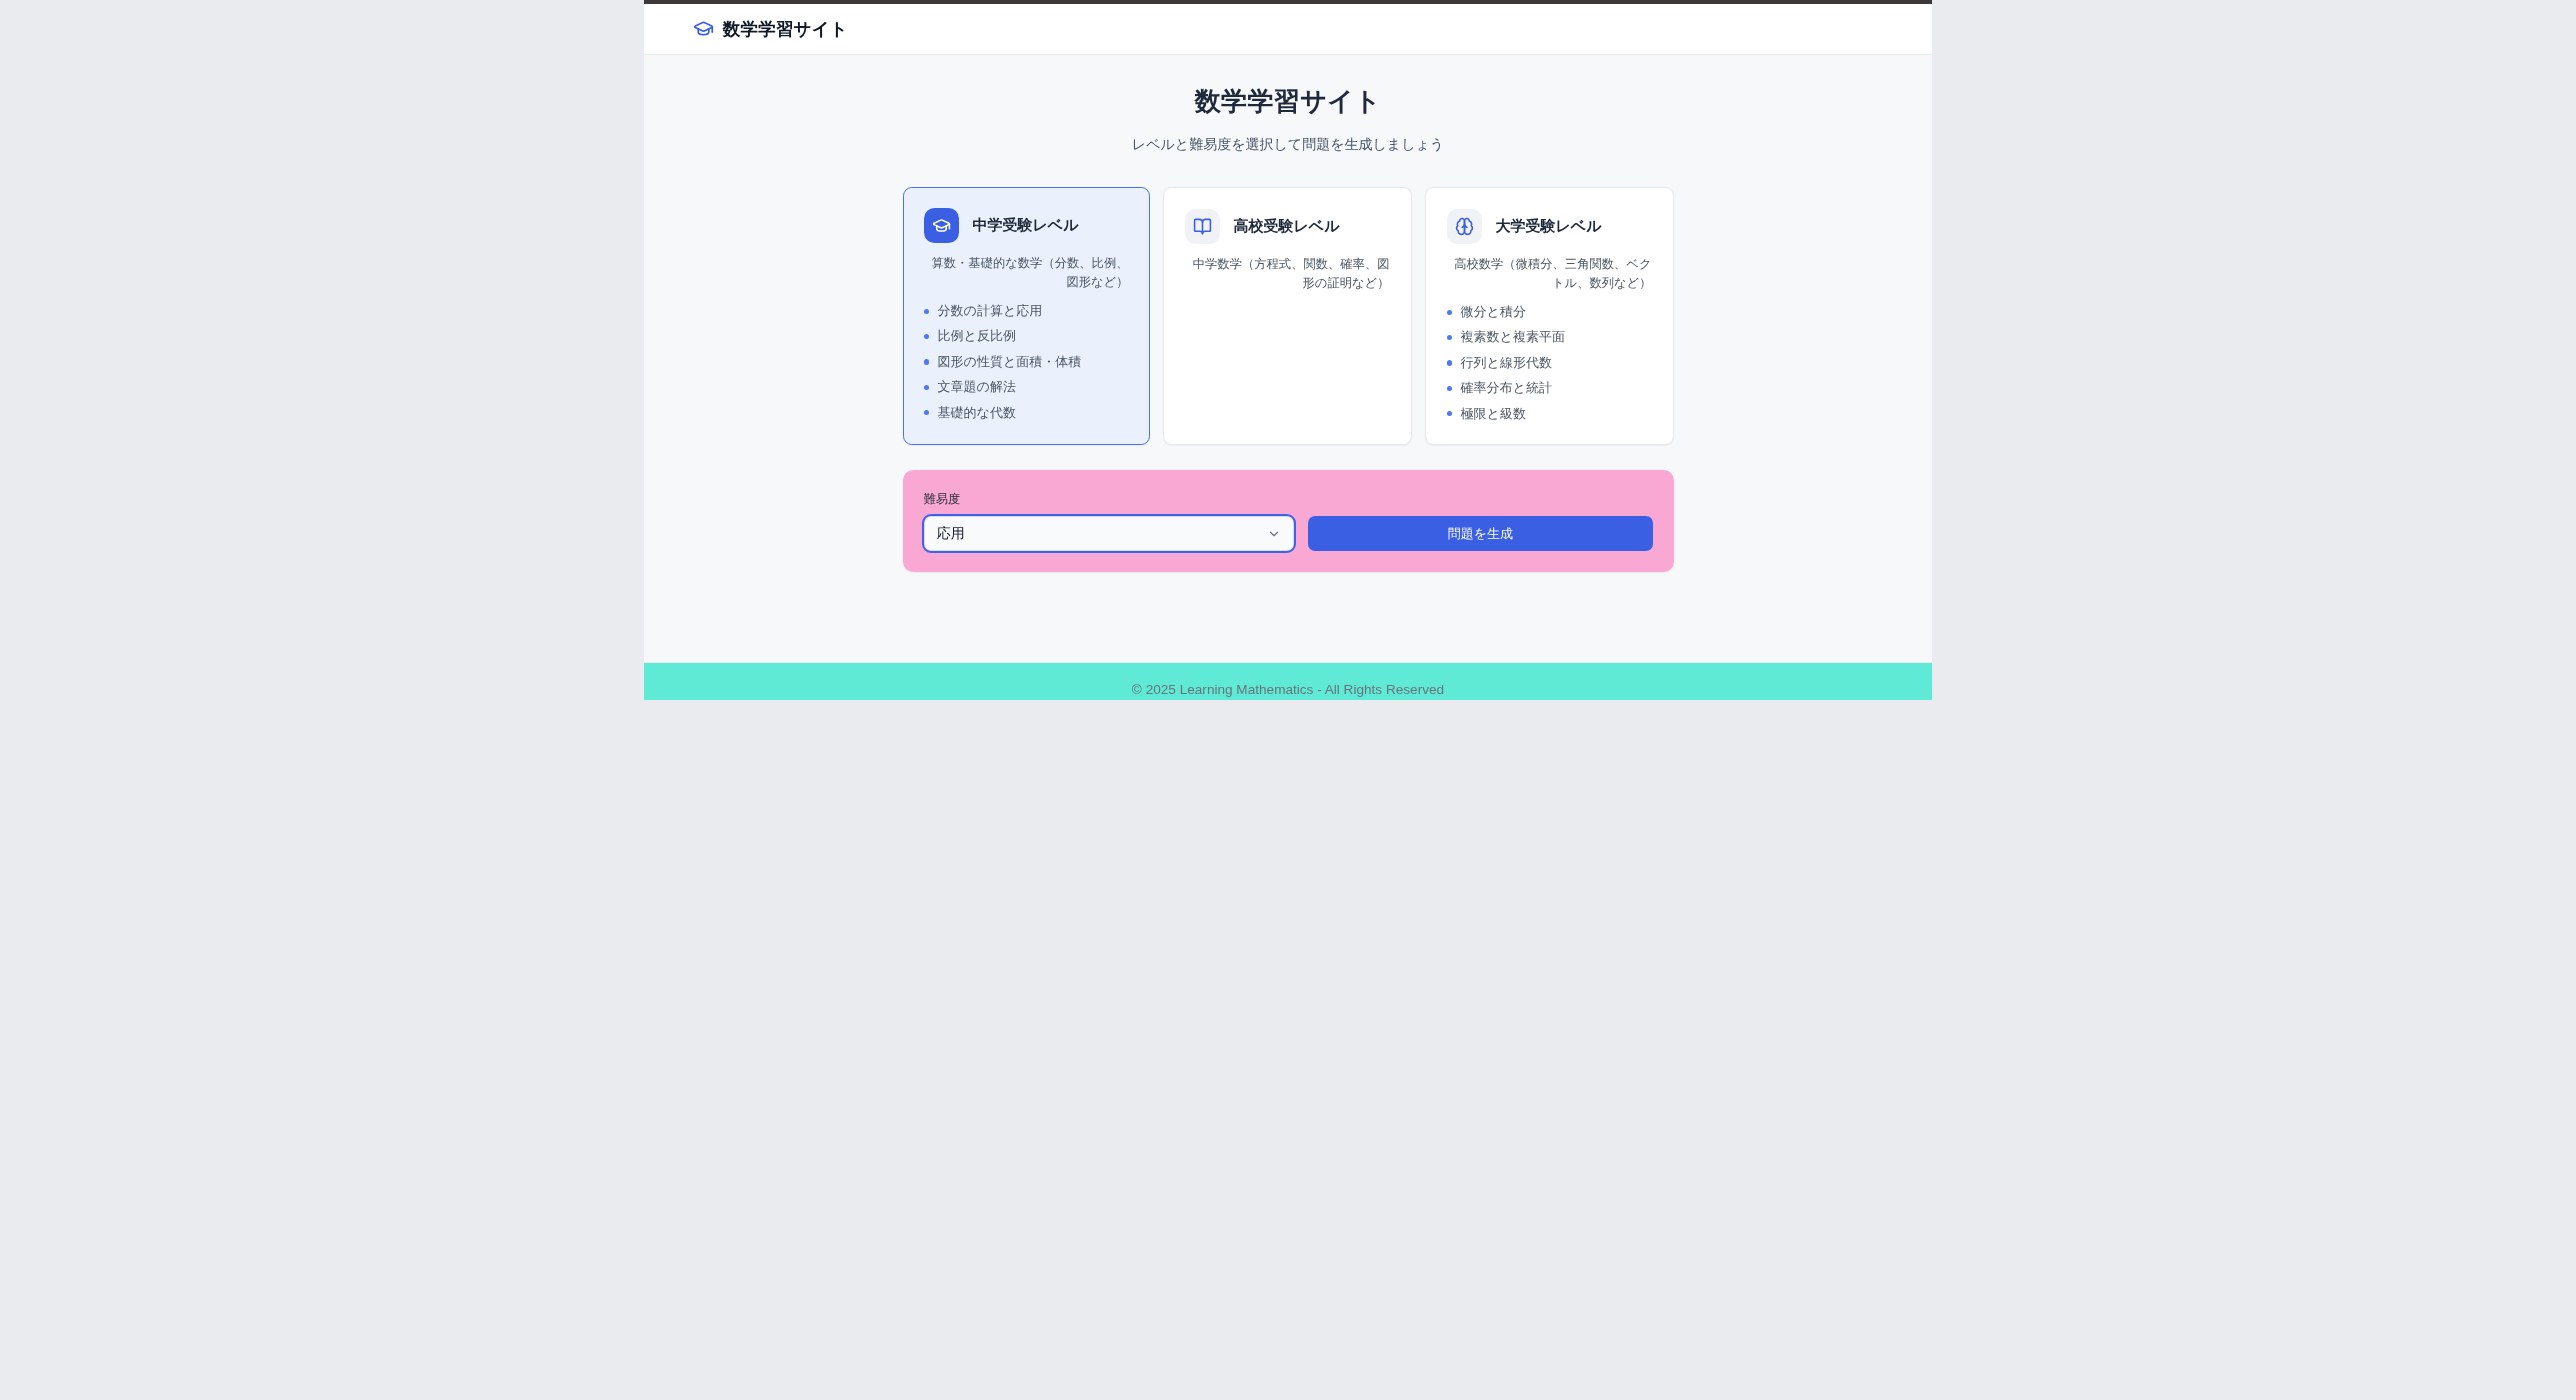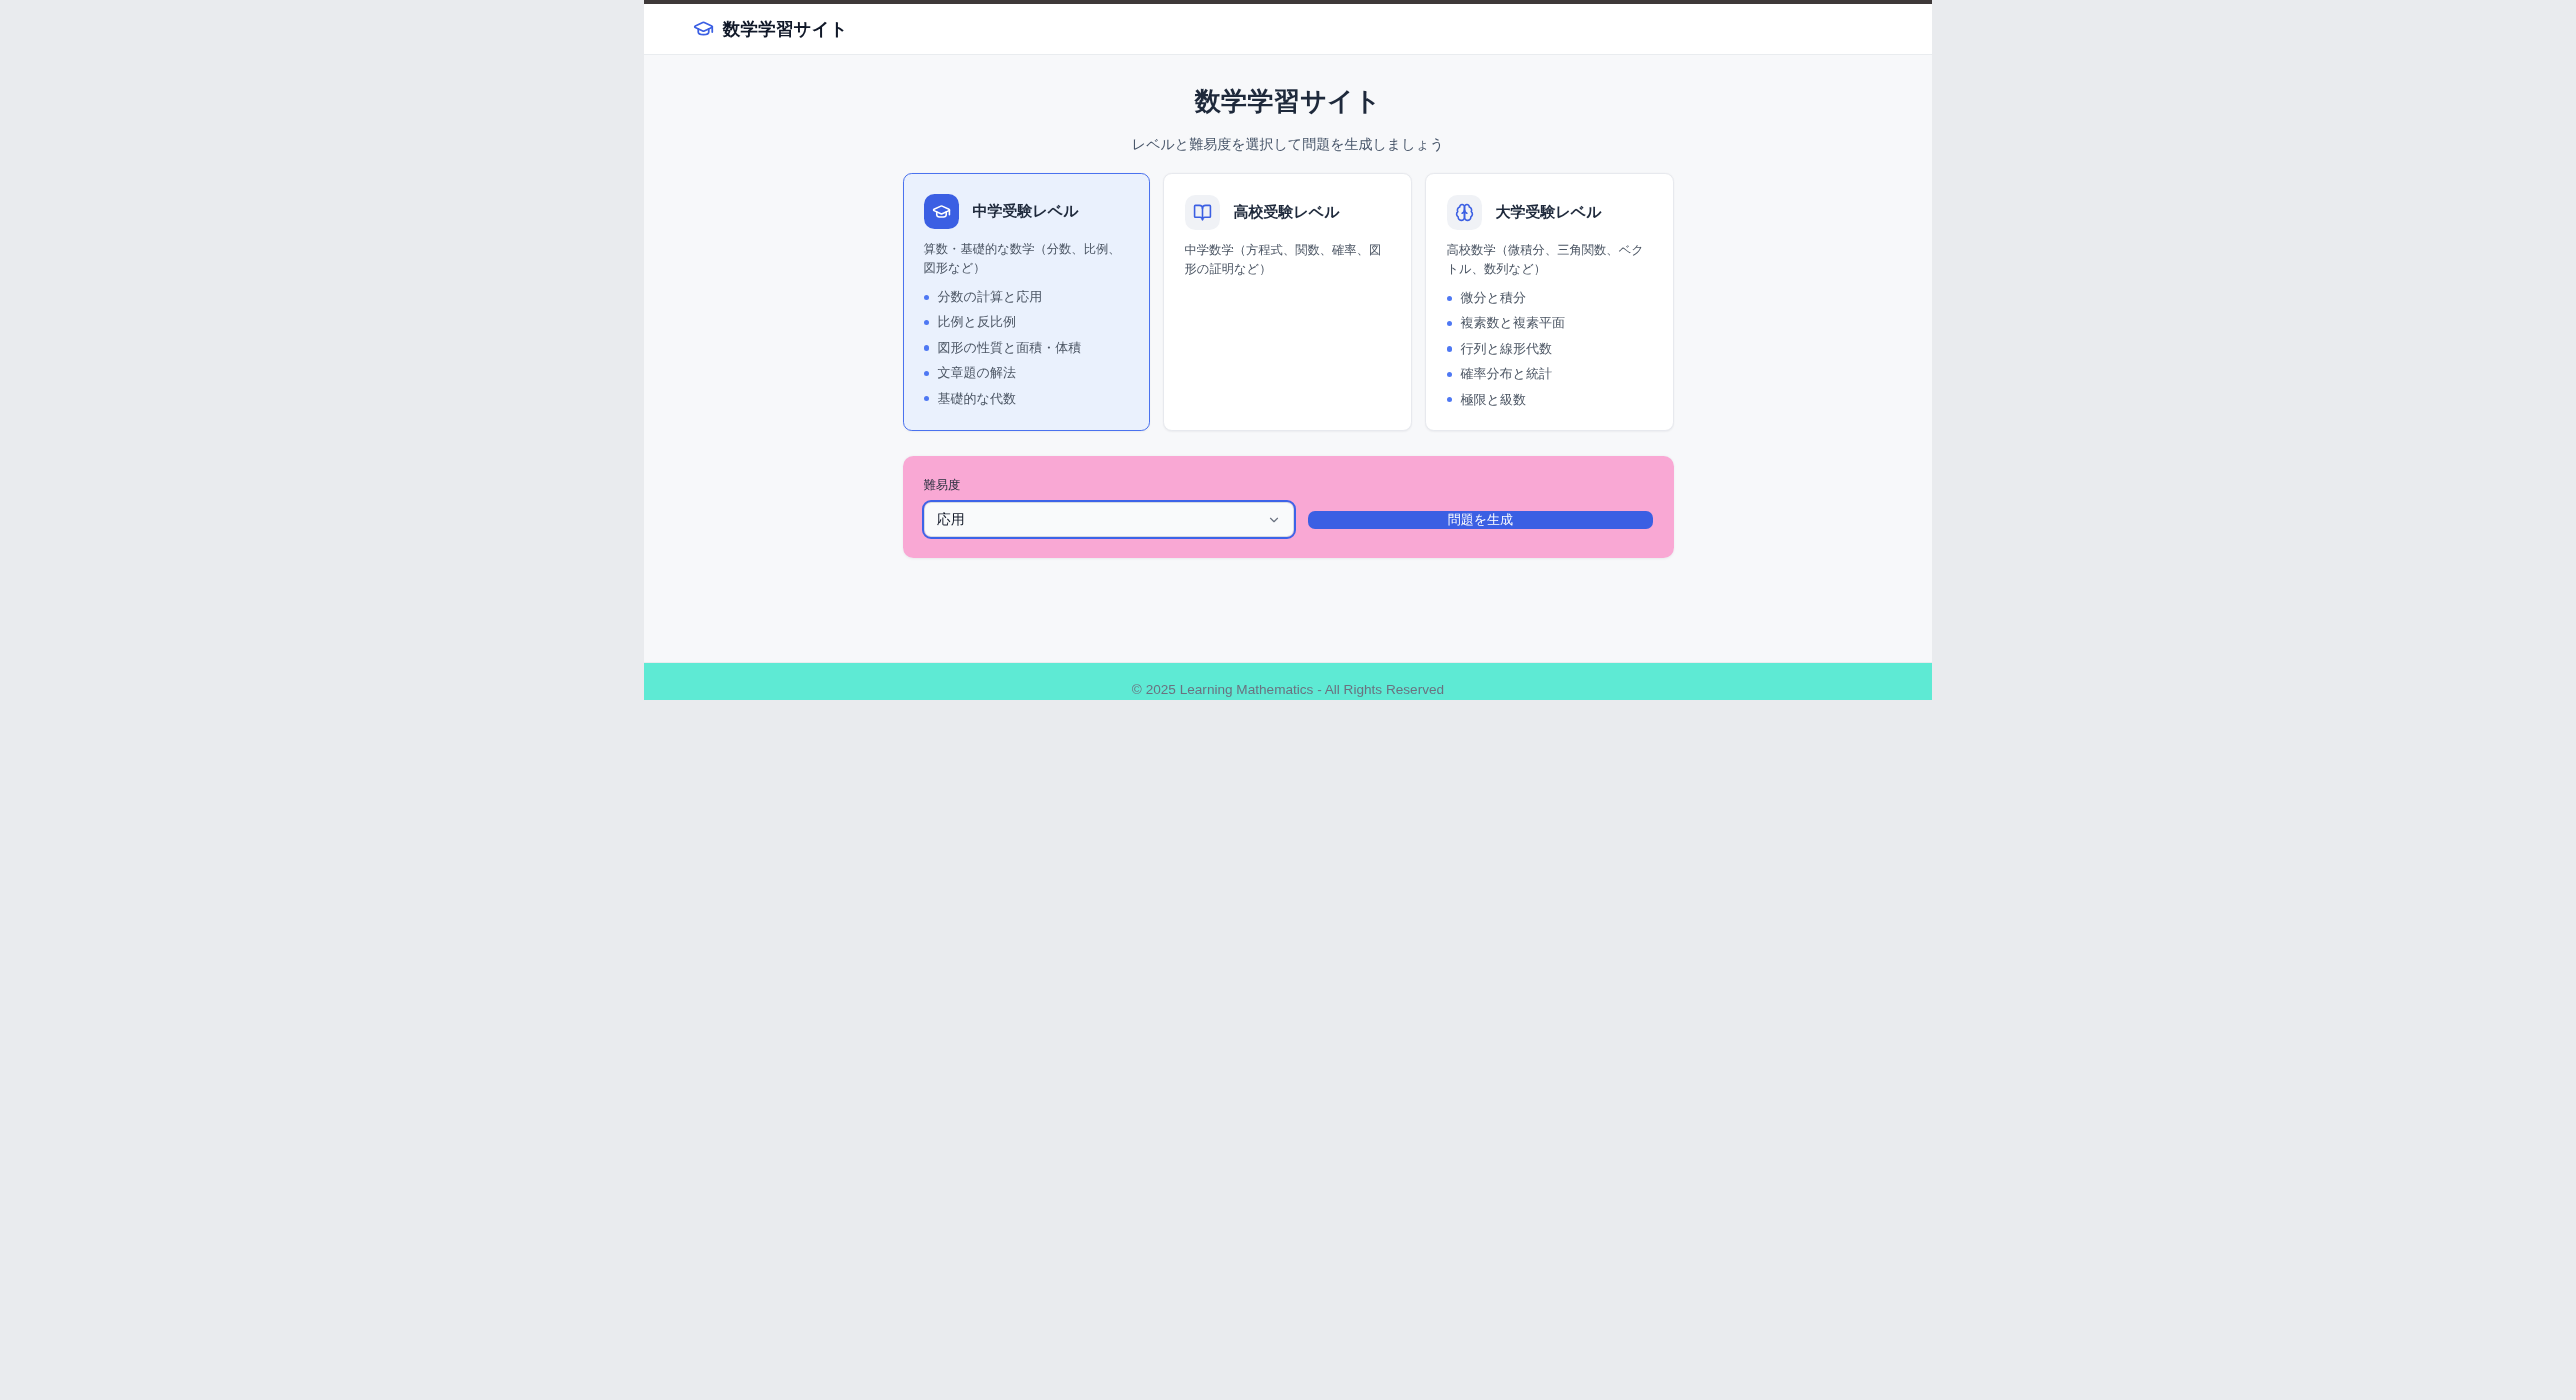--- a/index.html
+++ b/index.html
@@ -23,21 +23,21 @@
   .container { width: 771px; margin: 0 auto; }
 
   .hero-title {
     text-align: center; font-size: 26px; line-height: 32px;
     font-weight: 700; color: #1e293b; letter-spacing: 0.4px;
   }
   .hero-subtitle {
     text-align: center; margin-top: 17.5px; font-size: 14px; line-height: 21px; color: #475569;
   }
 
-  .cards { display: flex; gap: 13px; margin-top: 18px; }
+  .cards { display: flex; gap: 13px; margin-top: 32px; text-align: right; }
   .card {
     flex: 1 1 0; background: #ffffff; border: 0.9px solid #e7e9ee; border-radius: 8.8px;
     padding: 21px; cursor: pointer; box-shadow: 0 0.9px 1.8px rgba(16,24,40,.05);
   }
   .card.selected {
     background: #eaf1fd; border: 1.8px solid #4a72ef; padding: 20px;
   }
   .card-head { display: flex; align-items: center; gap: 14px; }
   .icon-tile {
     width: 35px; height: 35px; border-radius: 10.5px; flex: none;
@@ -64,21 +64,21 @@
   .select {
     flex: 1 1 0; height: 35px; background: #f9fafb;
     border: 0.9px solid #d6dae1; border-radius: 7px;
     outline: 2.6px solid #3d63e8; outline-offset: 0.9px;
     display: flex; align-items: center; justify-content: space-between;
     padding: 0 12.3px; cursor: pointer;
   }
   .select-value { font-size: 14px; color: #111827; text-align: right; }
   .select svg { width: 14px; height: 14px; stroke: #6b7280; }
   .generate-btn {
-    flex: 1 1 0; height: 18px; background: #3b5fe3; color: #ffffff;
+    flex: 1 1 0; height: 35px; background: #3b5fe3; color: #ffffff;
     border: none; border-radius: 7px; font-size: 13px; font-weight: 500;
     font-family: "Liberation Sans", "DejaVu Sans", sans-serif; cursor: pointer;
   }
 
   .site-footer {
     flex: none; height: 38px; background: #5eead4; border-top: 0.9px solid #e9ecef;
     text-align: center; padding-top: 18.4px; overflow: hidden;
   }
   .copyright { font-size: 13.6px; color: #6b7280; }
 </style>

